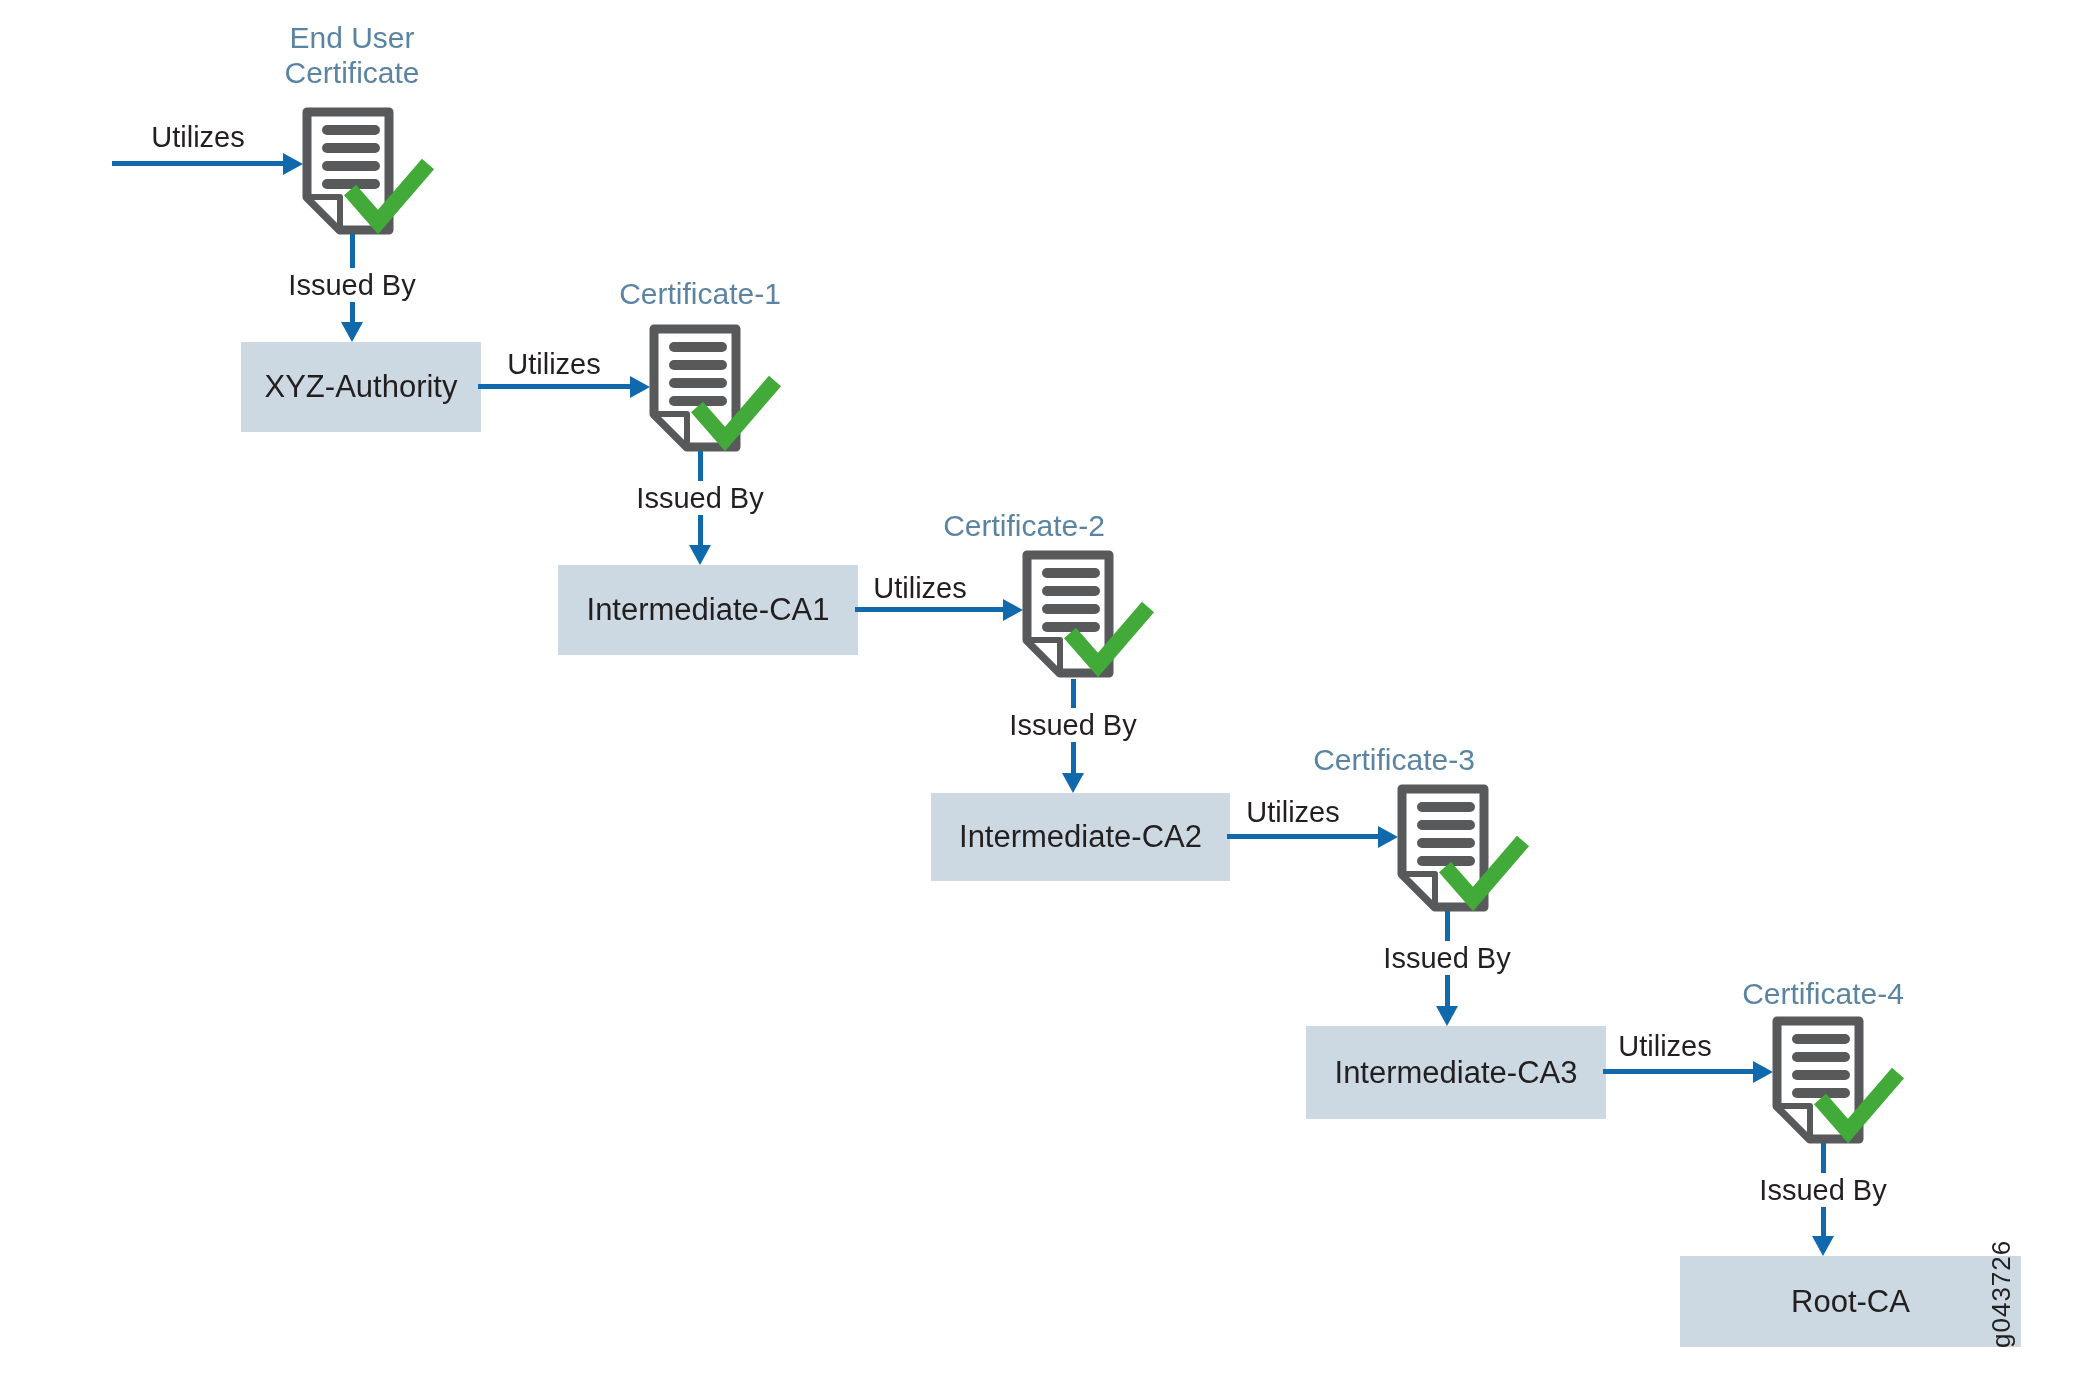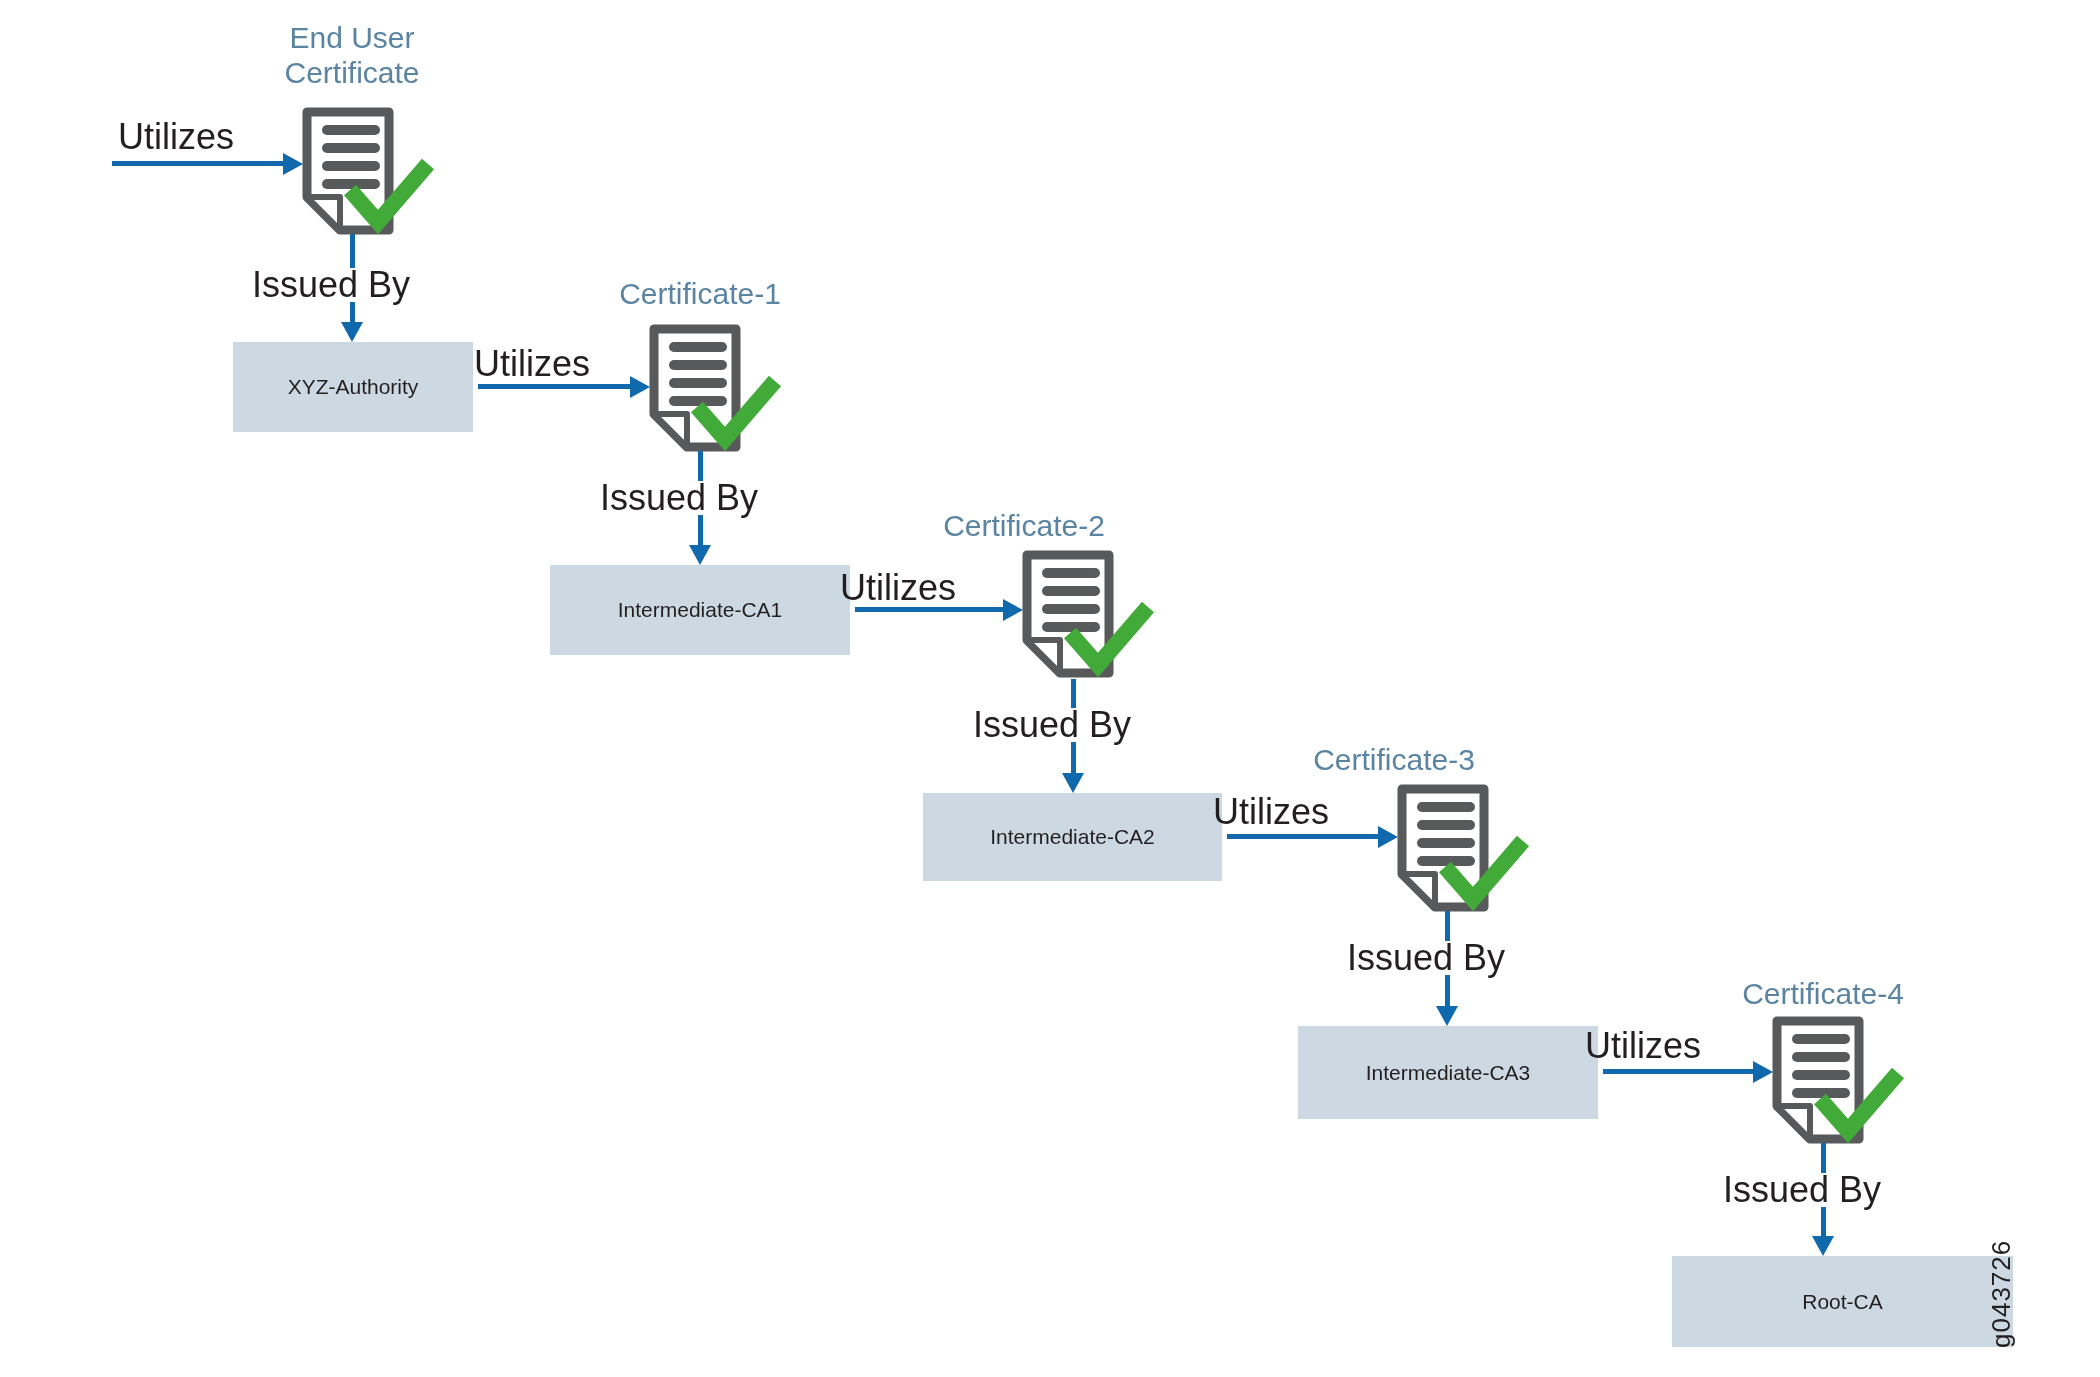--- a/index.html
+++ b/index.html
@@ -13,39 +13,40 @@
   html,body{margin:0;padding:0;background:#fff;}
   .canvas{
     position:relative;width:2100px;height:1377px;background:#ffffff;
     font-family:"Liberation Sans",sans-serif;overflow:hidden;
   }
   .abs{position:absolute;}
   .cert-label{
     color:var(--label-blue);font-size:30px;line-height:35px;text-align:center;
   }
   .txt{
-    color:var(--text-dark);font-size:36px;line-height:34px;
+    color:var(--text-dark);font-size:29px;line-height:34px;text-align:center;
   }
   .issued{background:#ffffff;}
   .hline{background:var(--blue);height:5px;}
   .vline{background:var(--blue);width:5px;}
   .ah-right{
     width:0;height:0;
     border-top:11px solid transparent;border-bottom:11px solid transparent;
     border-left:20px solid var(--blue);
   }
   .ah-down{
     width:0;height:0;
     border-left:11px solid transparent;border-right:11px solid transparent;
     border-top:20px solid var(--blue);
   }
   .authority-box{
     background:var(--box-fill);color:var(--text-dark);
-    font-size:21px;display:flex;align-items:center;justify-content:center;
+    font-size:31px;display:flex;align-items:center;justify-content:center;
     text-align:center;
+    margin-left:8px;
   }
   .cert-icon{overflow:visible;}
   .doc-shape{fill:#ffffff;stroke:var(--icon-gray);stroke-width:9;stroke-linejoin:round;}
   .doc-fold{fill:#ffffff;stroke:var(--icon-gray);stroke-width:6;stroke-linejoin:round;}
   .doc-bar{fill:var(--icon-gray);}
   .check-mark{fill:none;stroke:var(--check-green);stroke-width:16;stroke-linejoin:miter;stroke-linecap:butt;}
   .watermark{
     writing-mode:vertical-rl;transform:rotate(180deg);
     font-size:26px;color:var(--text-dark);letter-spacing:1px;
   }

